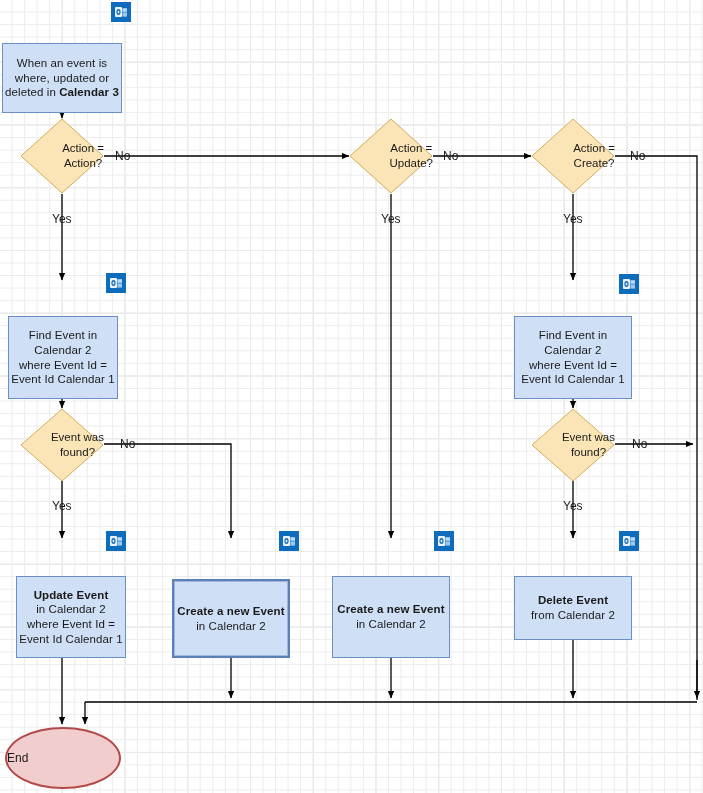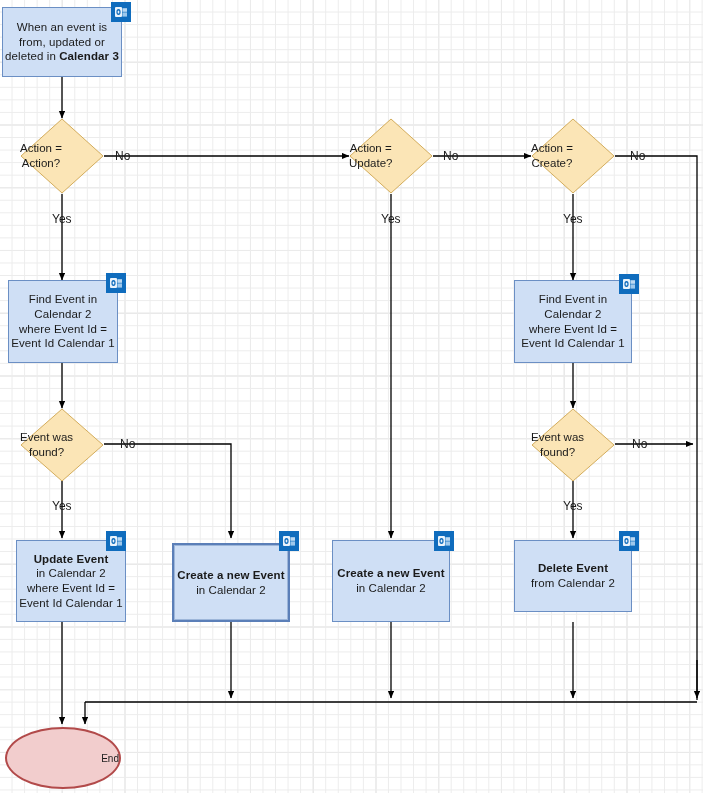--- a/index.html
+++ b/index.html
@@ -46,56 +46,57 @@
     background: #cfdff5;
     border: 1px solid #6b8fc4;
     display: flex;
     align-items: center;
     justify-content: center;
     text-align: center;
     color: #1a1a1a;
     font-size: 11.5px;
     line-height: 14.6px;
     letter-spacing: 0.1px;
+    margin-top: 36px;
   }
   .proc.selected {
     border: 2px solid #5b7fb8;
     box-shadow: 0 0 0 1px #9db6d9 inset;
   }
   .proc b {
     font-weight: bold;
   }
   .dwrap {
     position: absolute;
     box-sizing: border-box;
   }
   .dlabel {
     position: absolute;
     left: 0;
     top: 0;
     width: 100%;
     height: 100%;
     display: flex;
     align-items: center;
-    justify-content: flex-start;
+    justify-content: flex-end;
     text-align: center;
     font-size: 11.5px;
     line-height: 14.6px;
     color: #1a1a1a;
   }
   
   .terminator {
     background: #f2cdcd;
     border: 2px solid #b24a4a;
     border-radius: 50%;
     display: flex;
     align-items: center;
-    justify-content: flex-end;
+    justify-content: flex-start;
     color: #1a1a1a;
-    font-size: 10px;
+    font-size: 12px;
   }
   
   .edge-label {
     position: absolute;
     font-size: 12px;
     color: #1a1a1a;
     background: transparent;
     white-space: nowrap;
   }
   
@@ -171,21 +172,21 @@
   <div class="edge-label" style="left:630px; top:149px;">No</div>
   <div class="edge-label" style="left:563px; top:212px;">Yes</div>
   <div class="edge-label" style="left:120px; top:437px;">No</div>
   <div class="edge-label" style="left:52px; top:499px;">Yes</div>
   <div class="edge-label" style="left:632px; top:437px;">No</div>
   <div class="edge-label" style="left:563px; top:499px;">Yes</div>
 
   <div class="node proc" style="left:2px; top:7px; width:120px; height:70px;">
     <div>
       <div>When an event is</div>
-      <div>from, updated or</div>
+      <div>where, updated or</div>
       <div><span>deleted in </span><b>Calendar 3</b></div>
     </div>
   </div>
   <span class="badge" style="left:111px; top:2px;">
     <svg width="20" height="20" viewBox="0 0 20 20">
       <rect x="0" y="0" width="20" height="20" fill="#0f6cbd"></rect>
       <rect x="4" y="5" width="7" height="10" fill="#eaf3fb" rx="1"></rect>
       <ellipse cx="7.5" cy="10" rx="2.1" ry="3" fill="#0f6cbd"></ellipse>
       <ellipse cx="7.5" cy="10" rx="0.9" ry="1.5" fill="#eaf3fb"></ellipse>
       <rect x="11.4" y="6.2" width="4.6" height="3.6" fill="#bcd9f2"></rect>
@@ -337,21 +338,21 @@
     <svg width="20" height="20" viewBox="0 0 20 20">
       <rect x="0" y="0" width="20" height="20" fill="#0f6cbd"></rect>
       <rect x="4" y="5" width="7" height="10" fill="#eaf3fb" rx="1"></rect>
       <ellipse cx="7.5" cy="10" rx="2.1" ry="3" fill="#0f6cbd"></ellipse>
       <ellipse cx="7.5" cy="10" rx="0.9" ry="1.5" fill="#eaf3fb"></ellipse>
       <rect x="11.4" y="6.2" width="4.6" height="3.6" fill="#bcd9f2"></rect>
       <rect x="11.4" y="10.4" width="4.6" height="4.2" fill="#9ec8ec"></rect>
     </svg>
   </span>
 
-  <div class="node proc" style="left:514px; top:540px; width:118px; height:72px;">
+  <div class="node proc" style="left:514px; top:540px; width:118px; height:64px;">
     <div>
       <div><b>Delete Event</b></div>
       <div>from Calendar 2</div>
     </div>
   </div>
   <span class="badge" style="left:619px; top:531px;">
     <svg width="20" height="20" viewBox="0 0 20 20">
       <rect x="0" y="0" width="20" height="20" fill="#0f6cbd"></rect>
       <rect x="4" y="5" width="7" height="10" fill="#eaf3fb" rx="1"></rect>
       <ellipse cx="7.5" cy="10" rx="2.1" ry="3" fill="#0f6cbd"></ellipse>

